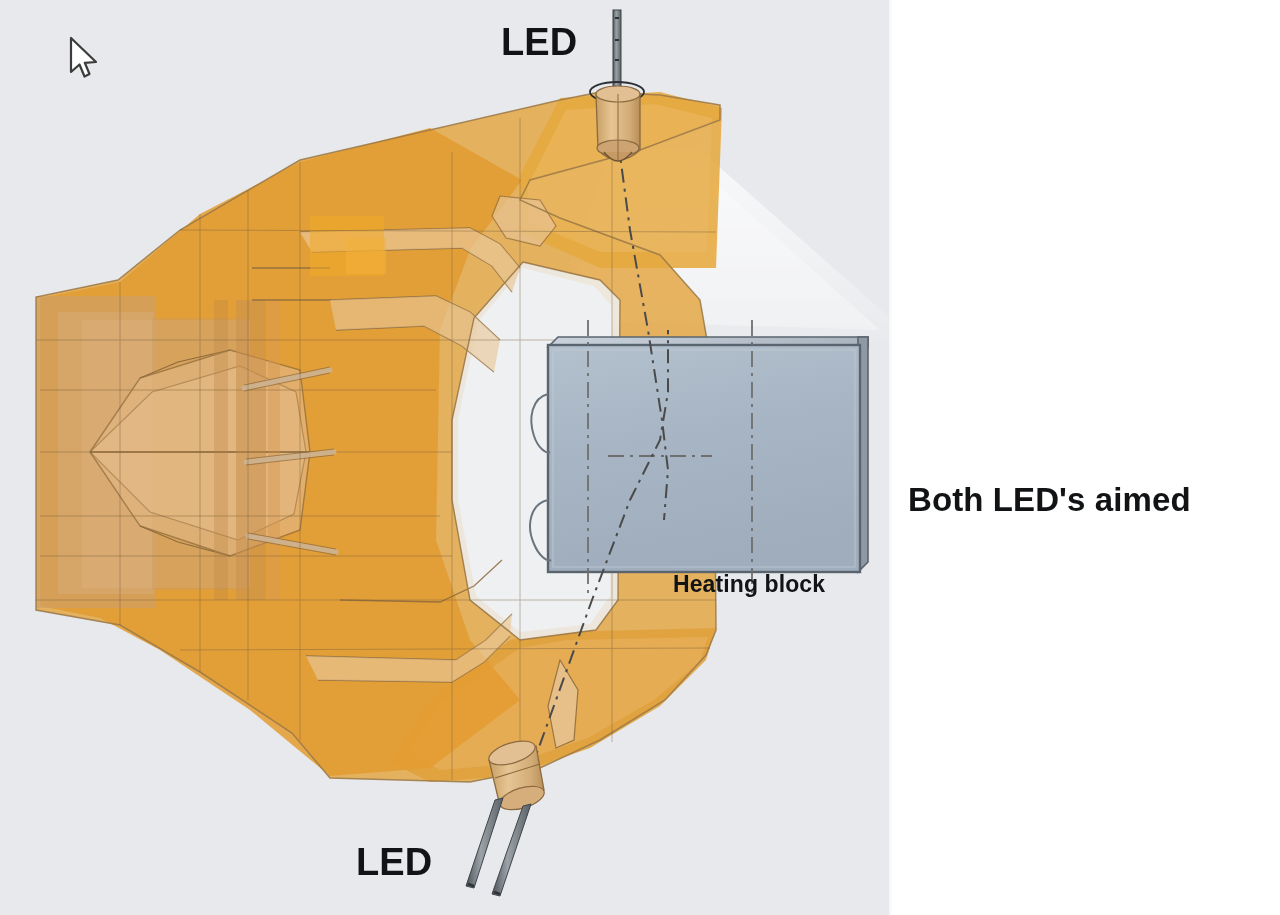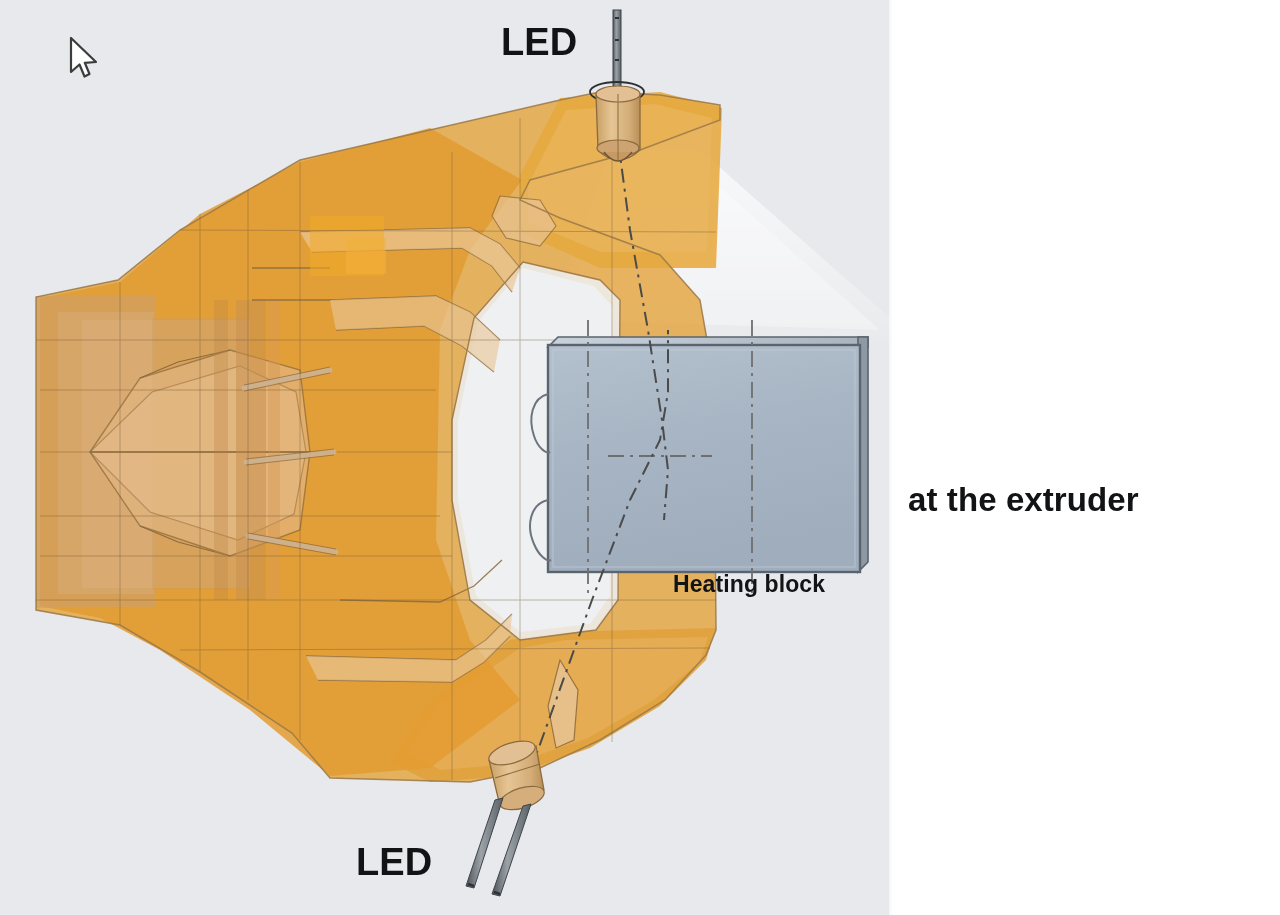--- a/index.html
+++ b/index.html
@@ -298,20 +298,20 @@
     </g>
   </svg>
 
   <div class="anno" id="label-led-top">LED</div>
 
   <div class="anno" id="label-led-bottom">LED</div>
 
   <div class="anno" id="label-heating-block">Heating block</div>
 
   <div class="anno" id="label-both-leds">
-    <span class="ln">at the extruder</span>
+    <span class="ln">Both LED's aimed</span>
   </div>
 
   <svg class="cursor" viewBox="0 0 34 46">
     <path d="M3,2 L3,36 L11.5,28.5 L16.5,40.5 L21.5,38 L16.8,26.8 L28,26 Z" fill="#ffffff" stroke="#3c3c3c" stroke-width="2.2" stroke-linejoin="round"></path>
   </svg>
 
 </div>
 
 </body></html>

